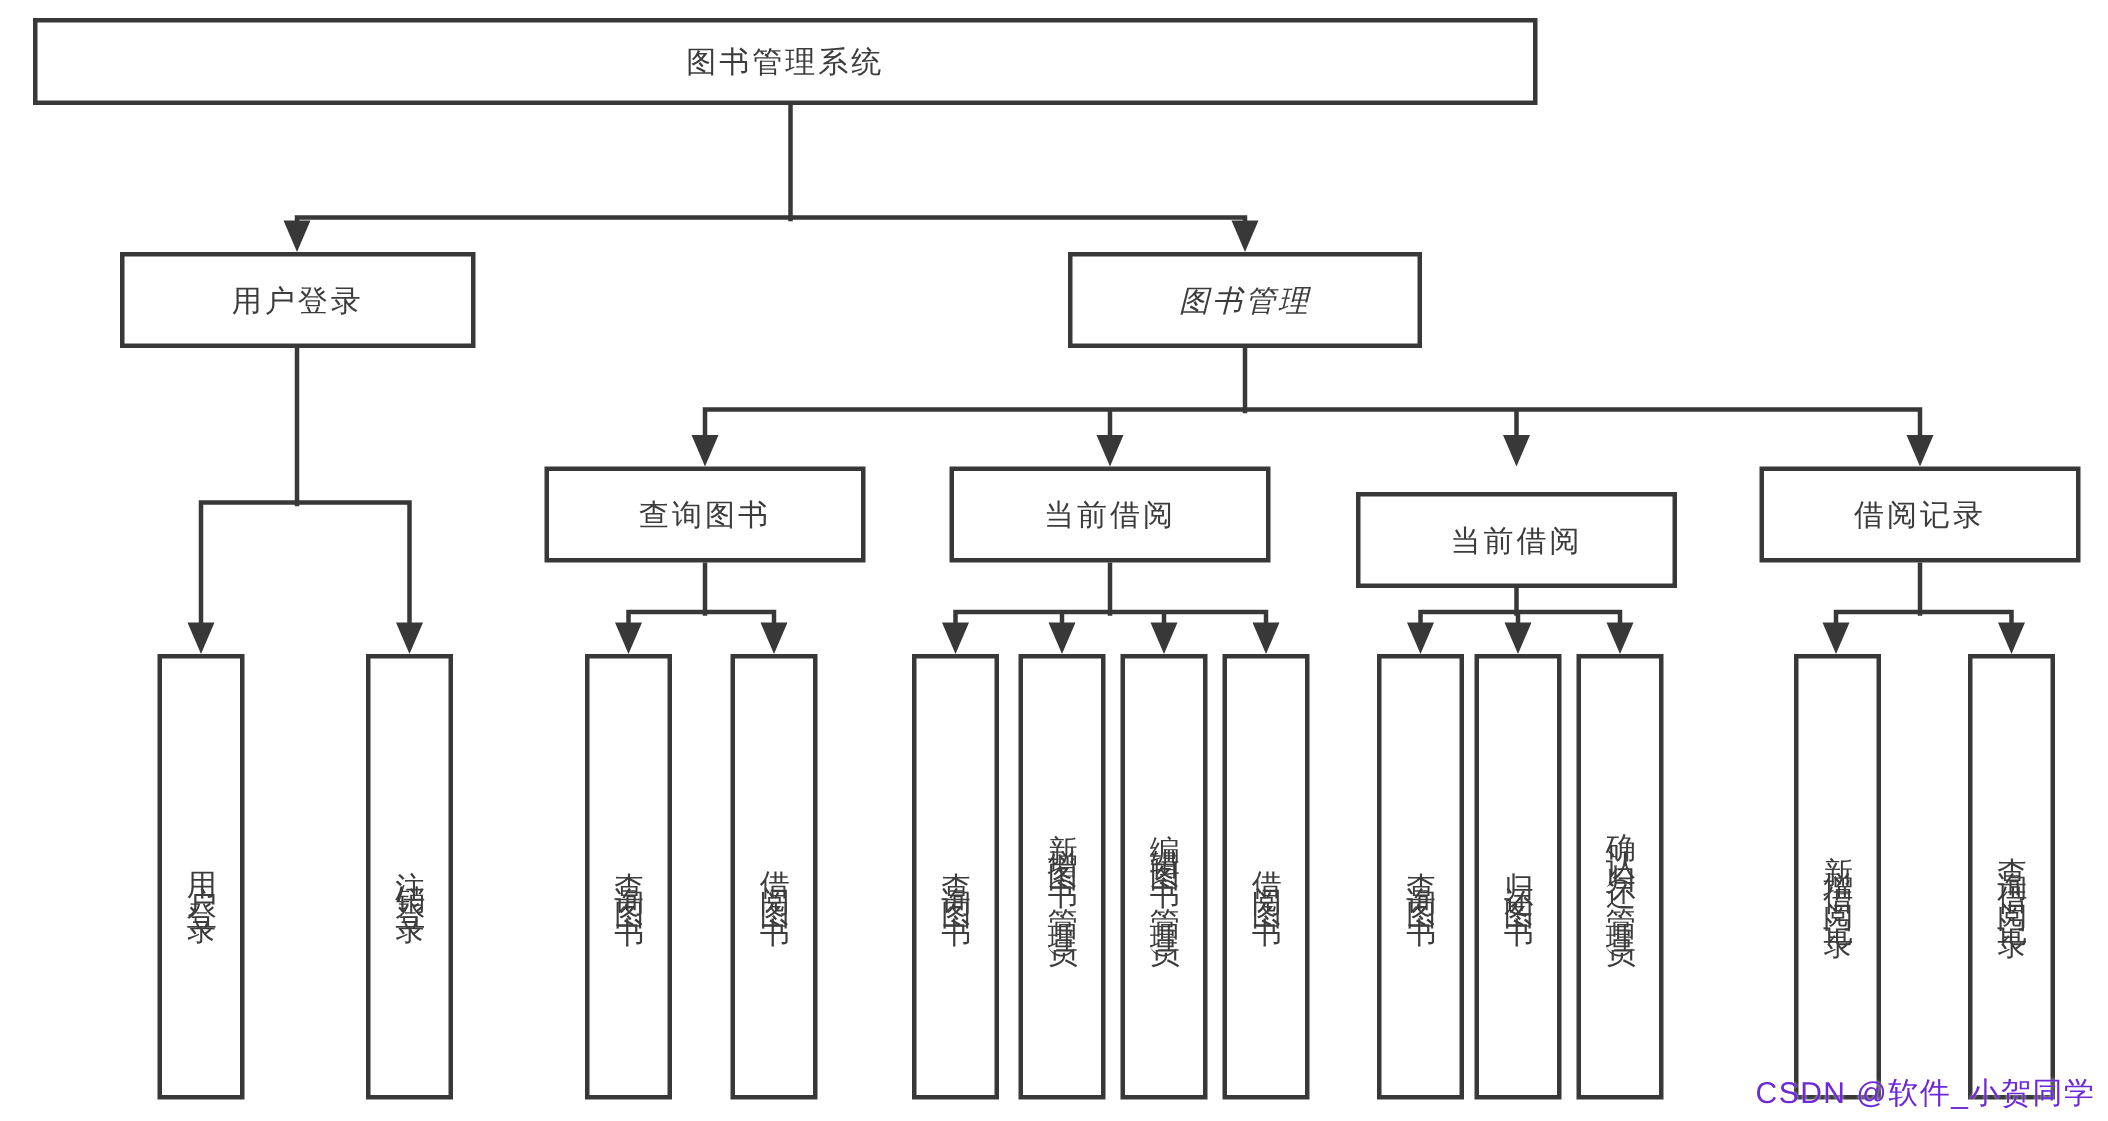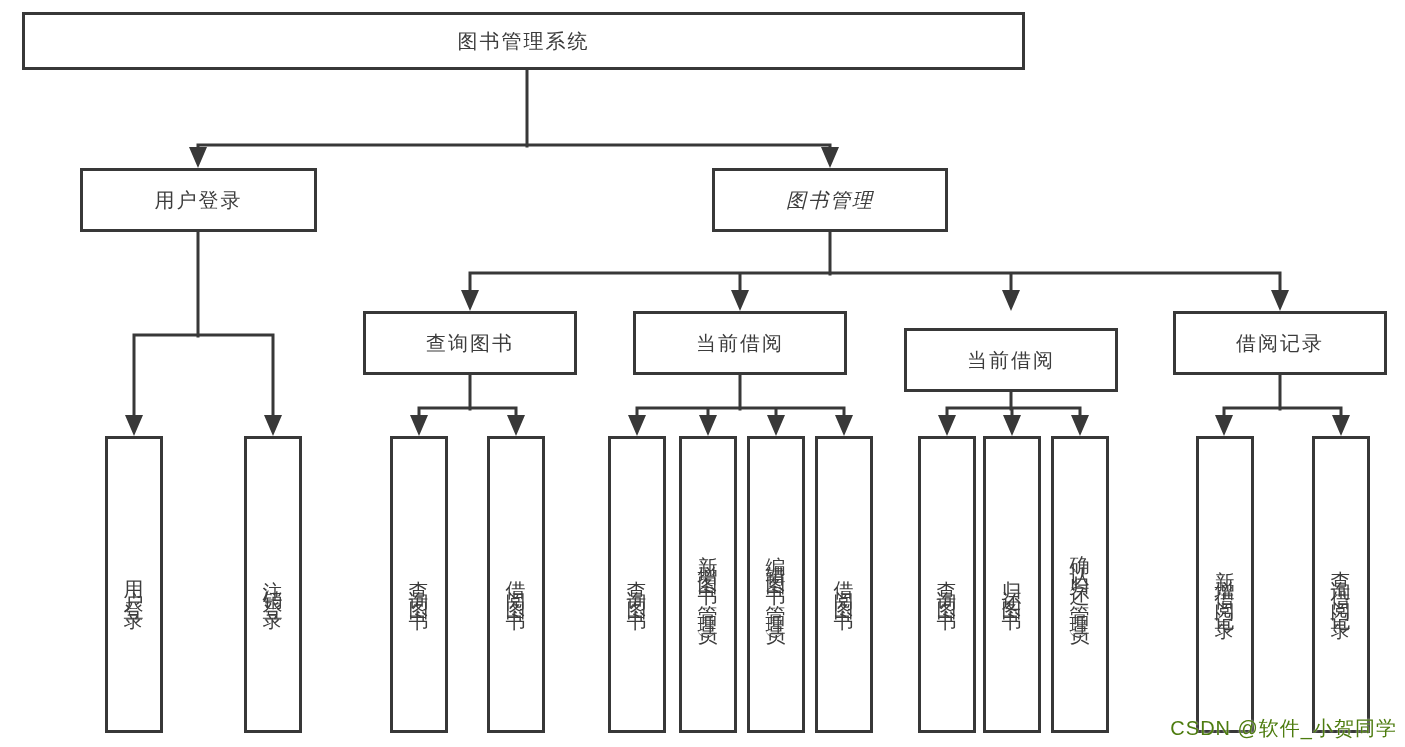--- a/index.html
+++ b/index.html
@@ -52,21 +52,21 @@
   [data-name="leaf-cb-query-book"]{left:918px;}
   [data-name="leaf-cb-return-book"]{left:983px;}
   [data-name="leaf-cb-confirm-return"]{left:1051px;}
   [data-name="leaf-br-add-record"]{left:1196px;}
   [data-name="leaf-br-query-record"]{left:1312px;}
   .watermark{
     position:absolute;
     right:8px;
     bottom:5px;
     font-size:20px;
-    color:#4d7c0f;
+    color:#6d28d9;
     letter-spacing:1px;
     text-shadow:0 0 2px rgba(255,255,255,0.9);
     z-index:10;
     white-space:nowrap;
     margin-top:19px;
   }
 </style>
 </head>
 <body>
 

